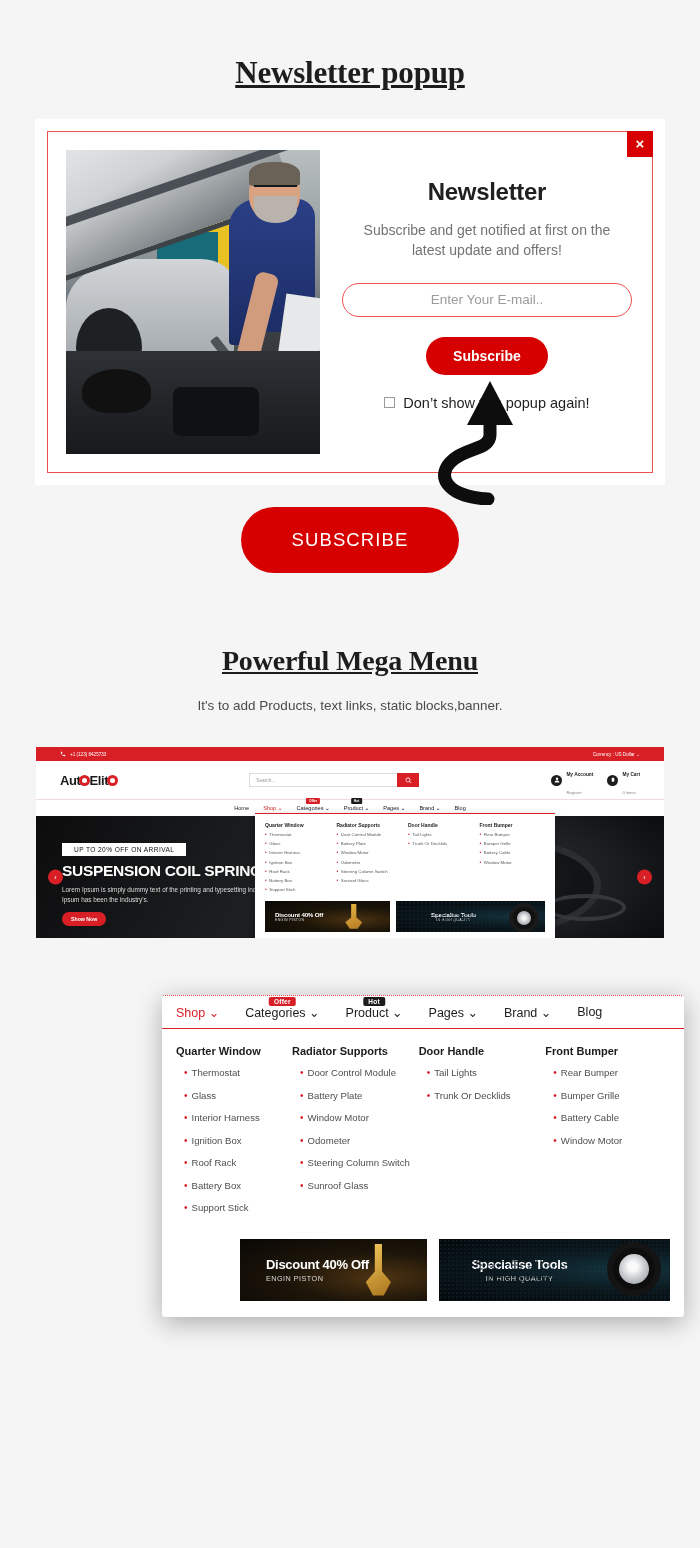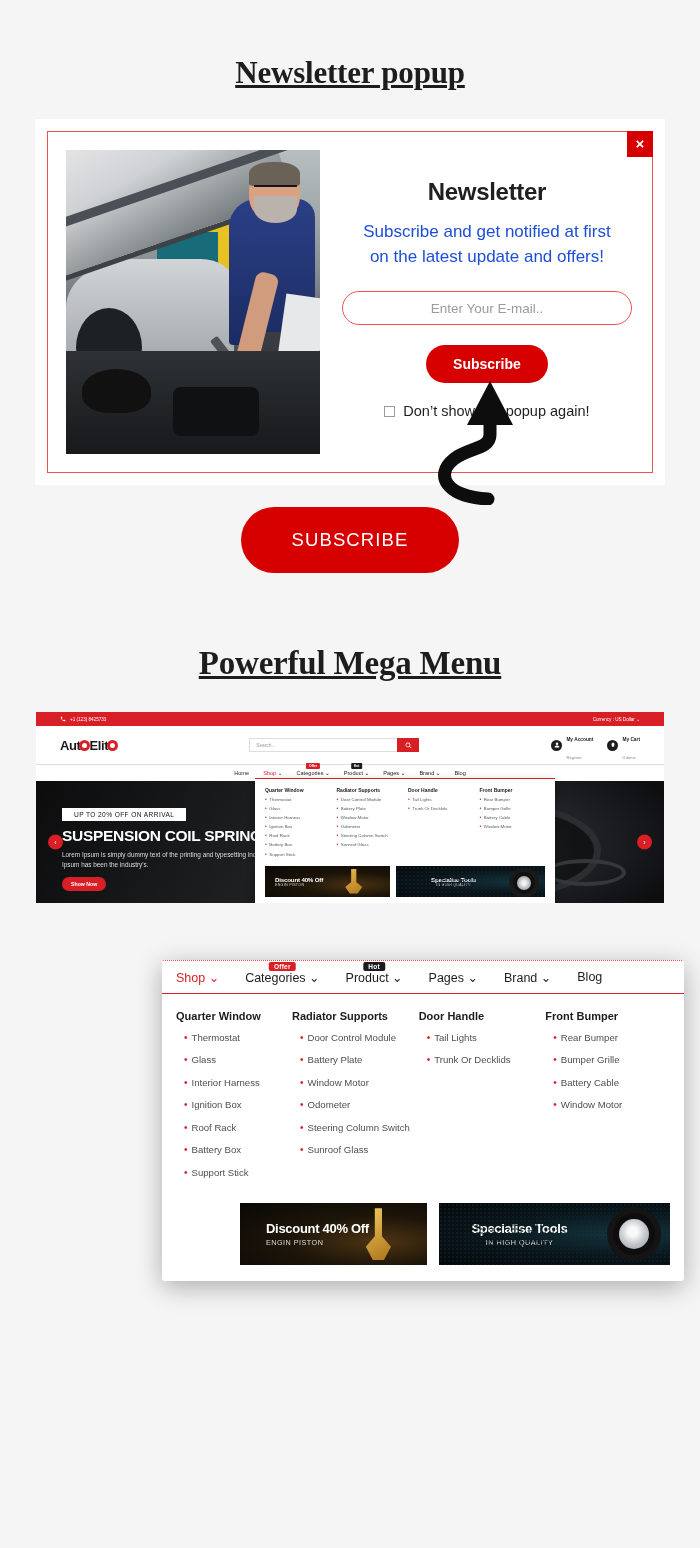--- a/index.html
+++ b/index.html
@@ -14,21 +14,21 @@
   
   .section-title {
     font-family: "Liberation Serif", "DejaVu Serif", serif;
     font-weight: bold;
     color: #1d1d1d;
     text-align: center;
     letter-spacing: -0.2px;
     text-decoration: underline;
   }
   #title-newsletter { font-size: 31px; padding-top: 55px; }
-  #title-mega { font-size: 33px; padding-top: 0; }
+  #title-mega { font-size: 28px; padding-top: 0; }
 
   .section-sub {
     text-align: center;
     font-size: 13.5px;
     color: #4a4a4a;
     line-height: 1.65;
     margin-top: 18px;
   }
 
   
@@ -108,22 +108,22 @@
     align-items: center;
   }
   .nl-title {
     font-size: 24px;
     font-weight: bold;
     color: #202020;
     letter-spacing: -0.3px;
     text-align: right;
   }
   .nl-desc {
-    font-size: 17px;
-    color: #1d4ed8;
+    font-size: 14px;
+    color: #737373;
     text-align: center;
     line-height: 1.45;
     margin-top: 14px;
     max-width: 292px;
   }
   .nl-input {
     width: 290px;
     height: 34px;
     margin-top: 22px;
     border: 1px solid #ef5350;
@@ -486,20 +486,21 @@
     <path d="M68 124 C 26 122, 14 100, 34 84 C 48 73, 70 74, 70 60 L 70 38" stroke="#0d0d0d" stroke-width="13" fill="none" stroke-linecap="round"></path>
     <polygon points="70,6 93,50 47,50" fill="#0d0d0d"></polygon>
   </svg>
 </div>
 
 <button class="big-subscribe">SUBSCRIBE</button>
 
 <div class="mega-wrap">
   <h1 class="section-title" id="title-mega">Powerful Mega Menu</h1>
   <div class="section-sub">
+    <div>It's to add Products, text links, static blocks,banner.</div>
   </div>
 </div>
 
 <div class="mockup-zone">
 
   <div class="site">
 
     <div class="site-topbar">
       <div class="tb-left">
         <svg class="tb-phone-ico" viewBox="0 0 24 24">

